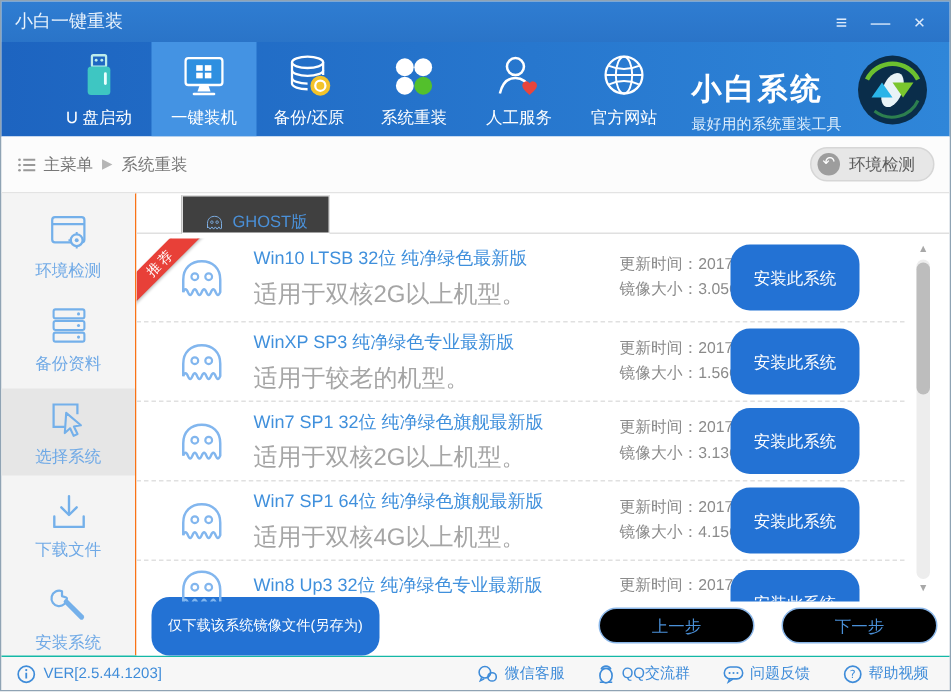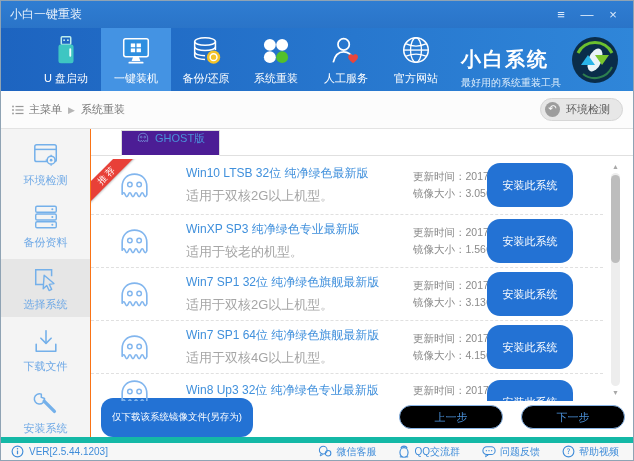--- a/index.html
+++ b/index.html
@@ -35,30 +35,30 @@
   .main { flex:1; display:flex; min-height:0; }
   .sidebar { width:90px; background:#f4f4f4; border-right:1px solid #f97316; padding-top:6px; flex-shrink:0; }
   .side-item { height:58px; margin-bottom:4px; display:flex; flex-direction:column; align-items:center; justify-content:center; gap:4px; cursor:pointer; }
   .side-item.active { background:#e6e6e6; }
   .side-label { font-size:11px; color:#6fa9e6; }
 
   .content { flex:1; background:#fff; display:flex; flex-direction:column; min-width:0; position:relative; }
 
   
   .tabbar { height:27px; border-bottom:1px solid #e0e0e0; display:flex; align-items:flex-end; padding-left:30px; flex-shrink:0; }
-  .tab { height:26px; margin-bottom:-1px; background:#4c1d95; border:1px solid #ddd; border-bottom:1px solid #fff; display:flex; align-items:flex-start; gap:5px; padding:0 14px; font-size:11px; color:#4a90d8; cursor:pointer; }
+  .tab { height:26px; margin-bottom:-1px; background:#404040; border:1px solid #ddd; border-bottom:1px solid #fff; display:flex; align-items:flex-end; gap:5px; padding:0 14px; font-size:11px; color:#4a90d8; cursor:pointer; }
 
   
   .syslist { flex:1; position:relative; overflow:hidden; }
   .sysrow { height:53px; margin:0 30px 0 0; padding-left:25px; display:flex; align-items:center; border-bottom:1px dashed #e0e0e0; position:relative; }
   .sysrow.first { height:59px; border-bottom:1px dashed #e0e0e0; }
   .sysrow.last { border-bottom:none; }
-  .sys-main { margin-left:33px; }
+  .sys-main { margin-left:16px; }
   .sys-name { font-size:12px; color:#4090dc; margin-bottom:5px; white-space:nowrap; }
-  .sys-desc { font-size:13px; color:#a5a5a5; white-space:nowrap; }
+  .sys-desc { font-size:16px; color:#a5a5a5; white-space:nowrap; }
   .sys-meta { position:absolute; left:322px; top:50%; transform:translateY(-50%); font-size:10.5px; color:#8a8a8a; line-height:17px; white-space:nowrap; }
   .sysrow.last .sys-meta { transform:none; top:8px; }
   .install-btn { position:absolute; right:30px; top:50%; transform:translateY(-50%); width:86px; height:44px; border-radius:13px; background:#2372d4; color:#fff; font-size:11px; border:none; cursor:pointer; }
   .sysrow.last .install-btn { transform:none; top:6px; }
 
   
   .ribbon-wrap { position:absolute; left:0; top:3px; width:46px; height:46px; overflow:hidden; pointer-events:none; }
   .ribbon { position:absolute; left:-17px; top:9px; width:66px; transform:rotate(-45deg); background:#e84038; color:#fff; font-size:9px; text-align:center; line-height:14px; letter-spacing:2px; box-shadow:0 1px 2px rgba(0,0,0,.25); }
 
   
@@ -67,21 +67,21 @@
   .scroll-track { flex:1; width:9px; background:#ededed; border-radius:5px; margin:2px 0; position:relative; }
   .scroll-thumb { position:absolute; top:2px; left:0; width:9px; height:88px; background:#bdbdbd; border-radius:5px; cursor:pointer; }
 
   
   .actions { height:36px; display:flex; align-items:center; padding:0 8px 4px 10px; flex-shrink:0; }
   .dl-btn { height:39px; border-radius:12px; background:#2372d4; color:#fff; font-size:9.5px; border:none; padding:0 11px; cursor:pointer; white-space:nowrap; }
   .step-btns { margin-left:auto; display:flex; gap:18px; }
   .step-btn { width:104px; height:24px; border-radius:12px; background:#000000; border:1px solid #8ab6e8; color:#4a90d8; font-size:11px; cursor:pointer;text-align:center; }
 
   
-  .statusbar { height:23px; background:#f7f7f7; border-top:6px solid #14b8a6; display:flex; align-items:center; padding:0 10px; flex-shrink:0; }
+  .statusbar { height:23px; background:#f7f7f7; border-top:1px solid #14b8a6; display:flex; align-items:center; padding:0 10px; flex-shrink:0; }
   .ver { display:flex; align-items:center; gap:5px; font-size:10px; color:#3f8cd9; }
   .status-links { margin-left:auto; display:flex; gap:22px; margin-right:4px; }
   .status-link { display:flex; align-items:center; gap:4px; font-size:10px; color:#3f8cd9; cursor:pointer; white-space:nowrap; }
 
   svg { display:block; }
 </style>
 </head>
 <body>
 
 <svg width="0" height="0" style="position:absolute">

